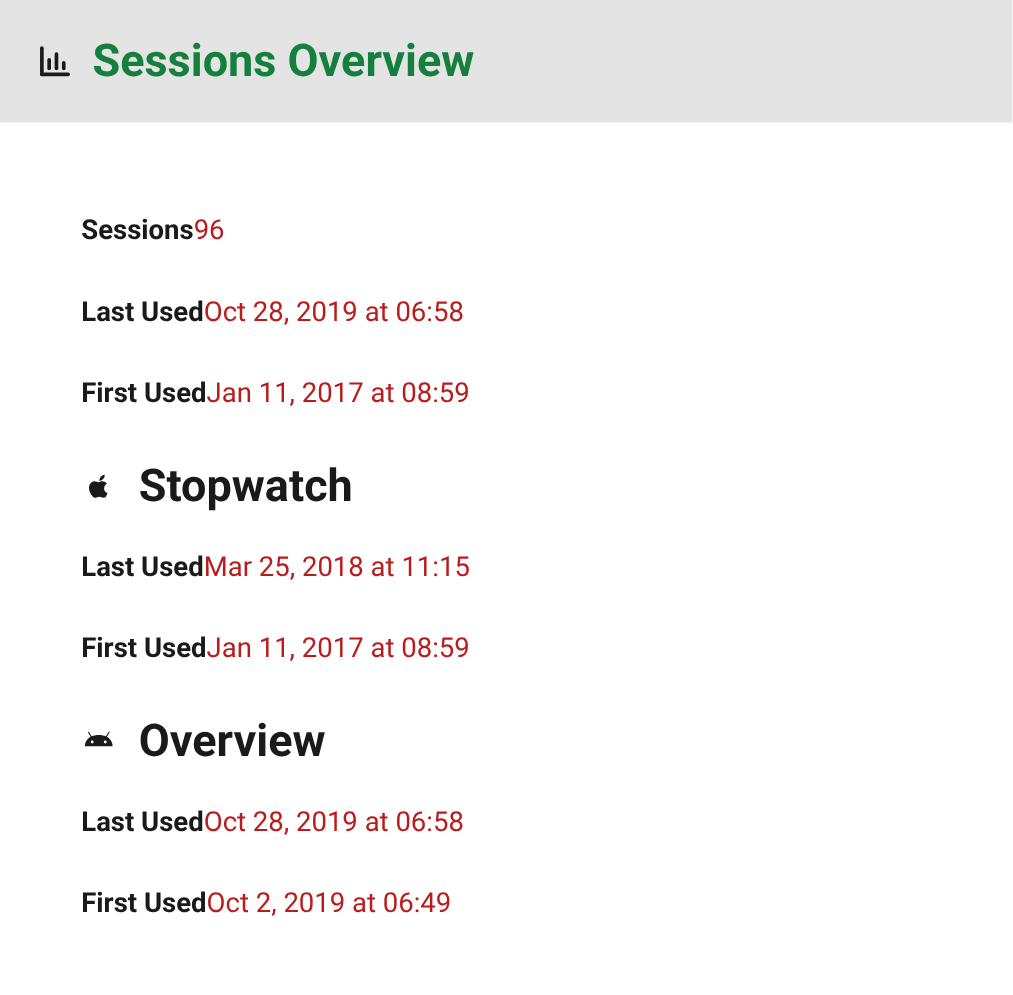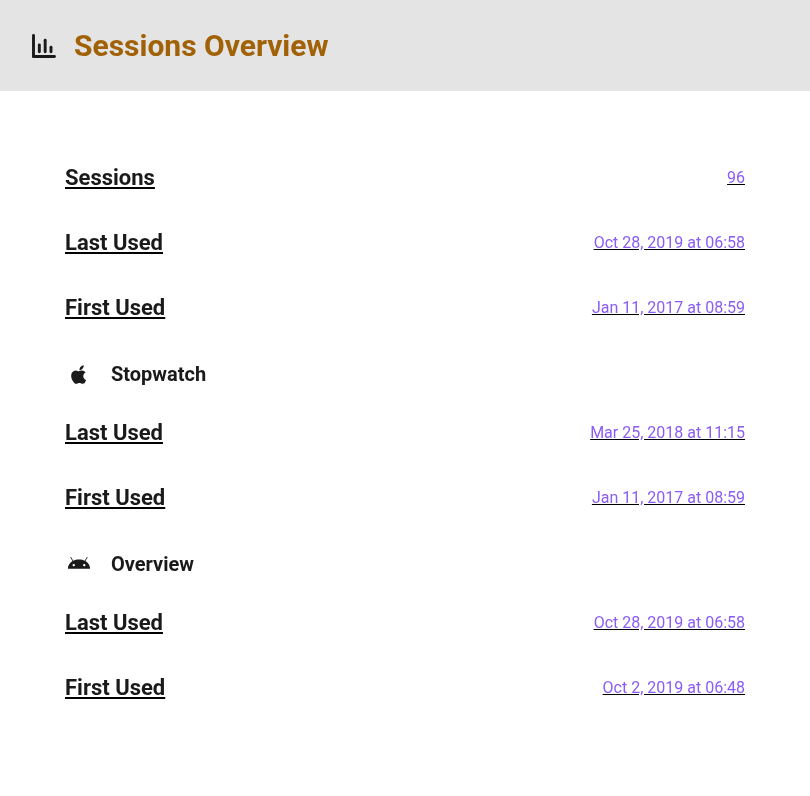--- a/index.html
+++ b/index.html
@@ -23,73 +23,72 @@
     }
     .header-bar .icon {
       width: 28px;
       height: 28px;
       color: #1a1a1a;
       display: flex;
       align-items: center;
       justify-content: center;
     }
     .header-bar .title {
-      font-size: 30px;
+      font-size: 36px;
       font-weight: 700;
-      color: #a16207;
+      color: #15803d;
     }
     .content-wrapper {
       height: calc(796px - 100px);
       overflow-y: scroll;
       background: #fff;
       padding: 54px 65px 40px 65px;
     }
     .content-wrapper::-webkit-scrollbar {
       width: 12px;
     }
     .content-wrapper::-webkit-scrollbar-track {
       background: transparent;
     }
     .content-wrapper::-webkit-scrollbar-thumb {
       background: #b0b0b0;
       border-radius: 6px;
     }
     .stat-row {
       display: flex;
-      justify-content: space-between;
+      justify-content: flex-start;
       align-items: center;
       padding: 20px 0;
-      text-decoration: underline;
     }
     .stat-label {
       font-size: 22px;
       font-weight: 700;
       color: #1a1a1a;
     }
     .stat-value {
-      font-size: 16px;
+      font-size: 22px;
       font-weight: 400;
-      color: #8b5cf6;
+      color: #b91c1c;
     }
     .app-header {
       display: flex;
       align-items: center;
       gap: 18px;
       padding: 20px 0 12px 0;
     }
     .app-header .icon {
       width: 28px;
       height: 28px;
       color: #1a1a1a;
       display: flex;
       align-items: center;
       justify-content: center;
     }
     .app-header .app-name {
-      font-size: 20px;
+      font-size: 36px;
       font-weight: 700;
       color: #1a1a1a;
     }
   </style>
 </head>
 <body>
 
 <div class="header-bar">
   <span class="icon">
     <svg viewBox="0 0 24 24" width="28" height="28" fill="none" stroke="currentColor" stroke-width="2.5" stroke-linecap="round">
@@ -148,16 +147,16 @@
     <span class="app-name">Overview</span>
   </div>
 
   <div class="stat-row">
     <span class="stat-label">Last Used</span>
     <span class="stat-value">Oct 28, 2019 at 06:58</span>
   </div>
 
   <div class="stat-row">
     <span class="stat-label">First Used</span>
-    <span class="stat-value">Oct 2, 2019 at 06:48</span>
+    <span class="stat-value">Oct 2, 2019 at 06:49</span>
   </div>
 
 </div>
 
 </body></html>

